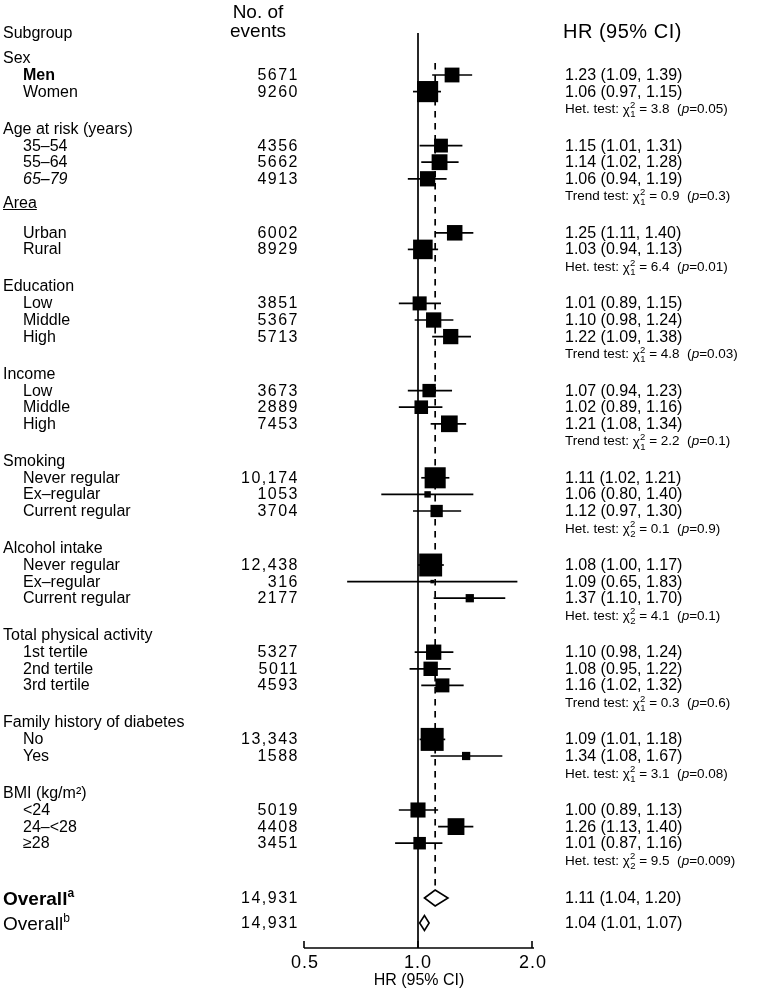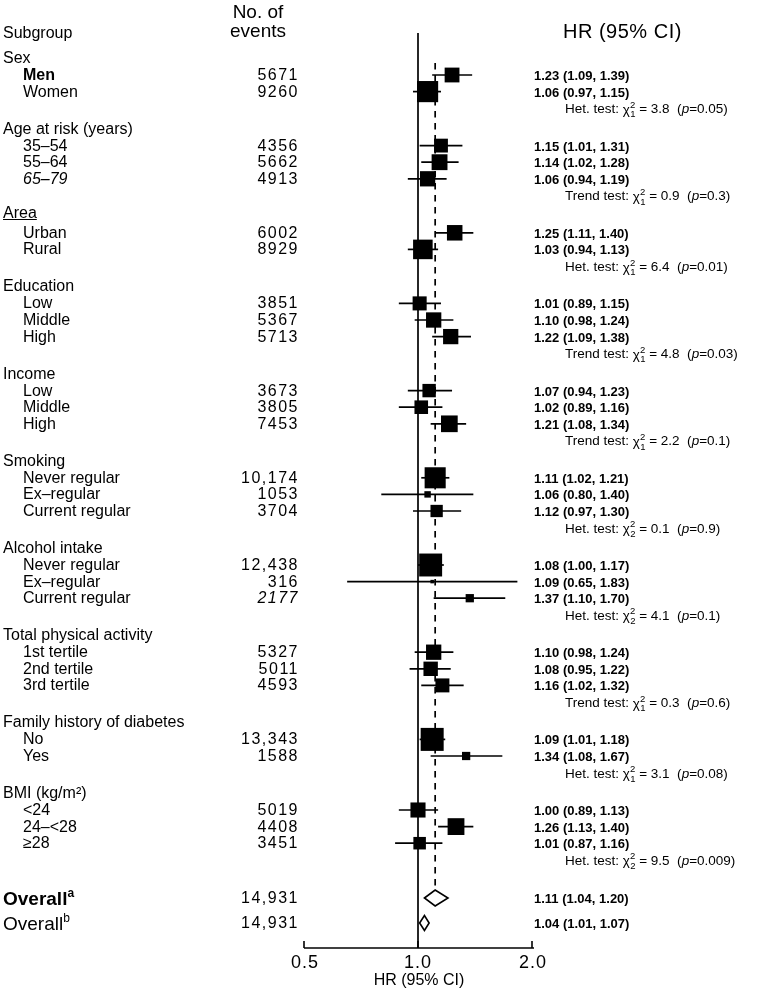--- a/index.html
+++ b/index.html
@@ -6,21 +6,21 @@
   .fig{position:relative;width:760px;height:995px;background:#ffffff;
        font-family:"Liberation Sans",sans-serif;color:#000;overflow:hidden;}
   .fig div{position:absolute;white-space:nowrap;transform:translateY(-50%);}
   .h-sub{left:3px;top:33px;font-size:16px;}
   .h-ev1{left:198px;width:120px;top:12px;text-align:center;font-size:19px;}
   .h-ev2{left:198px;width:120px;top:31px;text-align:center;font-size:19px;}
   .h-hr{left:563px;top:31px;font-size:20px;letter-spacing:0.5px;}
   .grp{left:3px;font-size:16px;}
   .itm{left:23px;font-size:16px;}
   .ev{left:168px;width:131px;text-align:right;font-size:16px;letter-spacing:1.5px;}
-  .hrtxt{left:534px;font-size:13px;font-weight:bold;}
+  .hrtxt{left:565px;font-size:16px;}
   .test{left:565px;font-size:13.5px;}
   .test sup{font-size:9.5px;}
   .test sub{font-size:9.5px;margin-left:-5px;}
   .test i{font-style:italic;}
   .ovl{left:3px;font-size:19px;}
   .ovl sup{font-size:12px;}
   .tick{width:60px;text-align:center;top:962px;font-size:18px;letter-spacing:1px;}
   .ax-label{left:339px;width:160px;top:980px;text-align:center;font-size:16px;}
   svg#plot{position:absolute;left:0;top:0;}
 </style>
@@ -111,21 +111,21 @@
       <div class="itm" style="top: 145.6px;">35–54</div>
       <div class="ev" style="top: 145.6px;">4356</div>
       <div class="hrtxt" style="top: 145.6px;">1.15 (1.01, 1.31)</div>
       <div class="itm" style="top: 162.2px;">55–64</div>
       <div class="ev" style="top: 162.2px;">5662</div>
       <div class="hrtxt" style="top: 162.2px;">1.14 (1.02, 1.28)</div>
       <div class="itm" style="top: 178.8px; font-style: italic;">65–79</div>
       <div class="ev" style="top: 178.8px;">4913</div>
       <div class="hrtxt" style="top: 178.8px;">1.06 (0.94, 1.19)</div>
       <div class="test" style="top: 196.4px;">Trend test: <span>χ<sup>2</sup><sub>1</sub></span> = 0.9 &nbsp;(<i>p</i>=0.3)</div>
-      <div class="grp" style="top: 213px; text-decoration: underline;">Area</div>
+      <div class="grp" style="top: 203px; text-decoration: underline;">Area</div>
       <div class="itm" style="top: 232.8px;">Urban</div>
       <div class="ev" style="top: 232.8px;">6002</div>
       <div class="hrtxt" style="top: 232.8px;">1.25 (1.11, 1.40)</div>
       <div class="itm" style="top: 249.4px;">Rural</div>
       <div class="ev" style="top: 249.4px;">8929</div>
       <div class="hrtxt" style="top: 249.4px;">1.03 (0.94, 1.13)</div>
       <div class="test" style="top: 267px;">Het. test: <span>χ<sup>2</sup><sub>1</sub></span> = 6.4 &nbsp;(<i>p</i>=0.01)</div>
       <div class="grp" style="top: 286.4px;">Education</div>
       <div class="itm" style="top: 303.4px;">Low</div>
       <div class="ev" style="top: 303.4px;">3851</div>
@@ -135,21 +135,21 @@
       <div class="hrtxt" style="top: 320px;">1.10 (0.98, 1.24)</div>
       <div class="itm" style="top: 336.6px;">High</div>
       <div class="ev" style="top: 336.6px;">5713</div>
       <div class="hrtxt" style="top: 336.6px;">1.22 (1.09, 1.38)</div>
       <div class="test" style="top: 354.2px;">Trend test: <span>χ<sup>2</sup><sub>1</sub></span> = 4.8 &nbsp;(<i>p</i>=0.03)</div>
       <div class="grp" style="top: 373.6px;">Income</div>
       <div class="itm" style="top: 390.6px;">Low</div>
       <div class="ev" style="top: 390.6px;">3673</div>
       <div class="hrtxt" style="top: 390.6px;">1.07 (0.94, 1.23)</div>
       <div class="itm" style="top: 407.2px;">Middle</div>
-      <div class="ev" style="top: 407.2px;">3805</div>
+      <div class="ev" style="top: 407.2px;">2889</div>
       <div class="hrtxt" style="top: 407.2px;">1.02 (0.89, 1.16)</div>
       <div class="itm" style="top: 423.8px;">High</div>
       <div class="ev" style="top: 423.8px;">7453</div>
       <div class="hrtxt" style="top: 423.8px;">1.21 (1.08, 1.34)</div>
       <div class="test" style="top: 441.4px;">Trend test: <span>χ<sup>2</sup><sub>1</sub></span> = 2.2 &nbsp;(<i>p</i>=0.1)</div>
       <div class="grp" style="top: 460.8px;">Smoking</div>
       <div class="itm" style="top: 477.8px;">Never regular</div>
       <div class="ev" style="top: 477.8px;">10,174</div>
       <div class="hrtxt" style="top: 477.8px;">1.11 (1.02, 1.21)</div>
       <div class="itm" style="top: 494.4px;">Ex–regular</div>
@@ -160,21 +160,21 @@
       <div class="hrtxt" style="top: 511px;">1.12 (0.97, 1.30)</div>
       <div class="test" style="top: 528.6px;">Het. test: <span>χ<sup>2</sup><sub>2</sub></span> = 0.1 &nbsp;(<i>p</i>=0.9)</div>
       <div class="grp" style="top: 548px;">Alcohol intake</div>
       <div class="itm" style="top: 565px;">Never regular</div>
       <div class="ev" style="top: 565px;">12,438</div>
       <div class="hrtxt" style="top: 565px;">1.08 (1.00, 1.17)</div>
       <div class="itm" style="top: 581.6px;">Ex–regular</div>
       <div class="ev" style="top: 581.6px;">316</div>
       <div class="hrtxt" style="top: 581.6px;">1.09 (0.65, 1.83)</div>
       <div class="itm" style="top: 598.2px;">Current regular</div>
-      <div class="ev" style="top: 598.2px; font-style: italic;">2177</div>
+      <div class="ev" style="top: 598.2px;">2177</div>
       <div class="hrtxt" style="top: 598.2px;">1.37 (1.10, 1.70)</div>
       <div class="test" style="top: 615.8px;">Het. test: <span>χ<sup>2</sup><sub>2</sub></span> = 4.1 &nbsp;(<i>p</i>=0.1)</div>
       <div class="grp" style="top: 635.2px;">Total physical activity</div>
       <div class="itm" style="top: 652.2px;">1st tertile</div>
       <div class="ev" style="top: 652.2px;">5327</div>
       <div class="hrtxt" style="top: 652.2px;">1.10 (0.98, 1.24)</div>
       <div class="itm" style="top: 668.8px;">2nd tertile</div>
       <div class="ev" style="top: 668.8px;">5011</div>
       <div class="hrtxt" style="top: 668.8px;">1.08 (0.95, 1.22)</div>
       <div class="itm" style="top: 685.4px;">3rd tertile</div>

